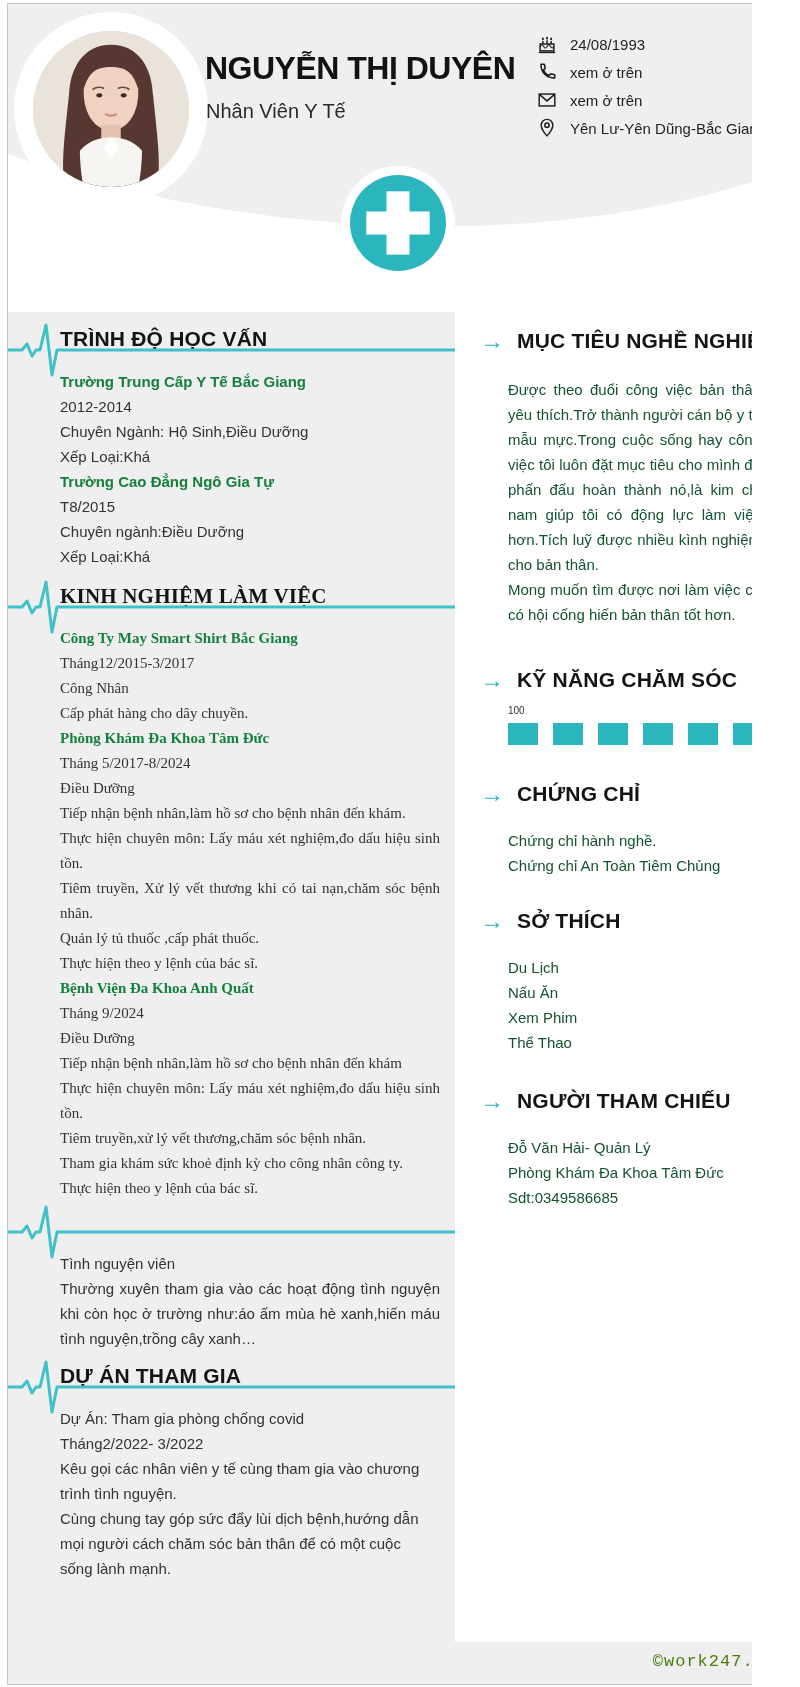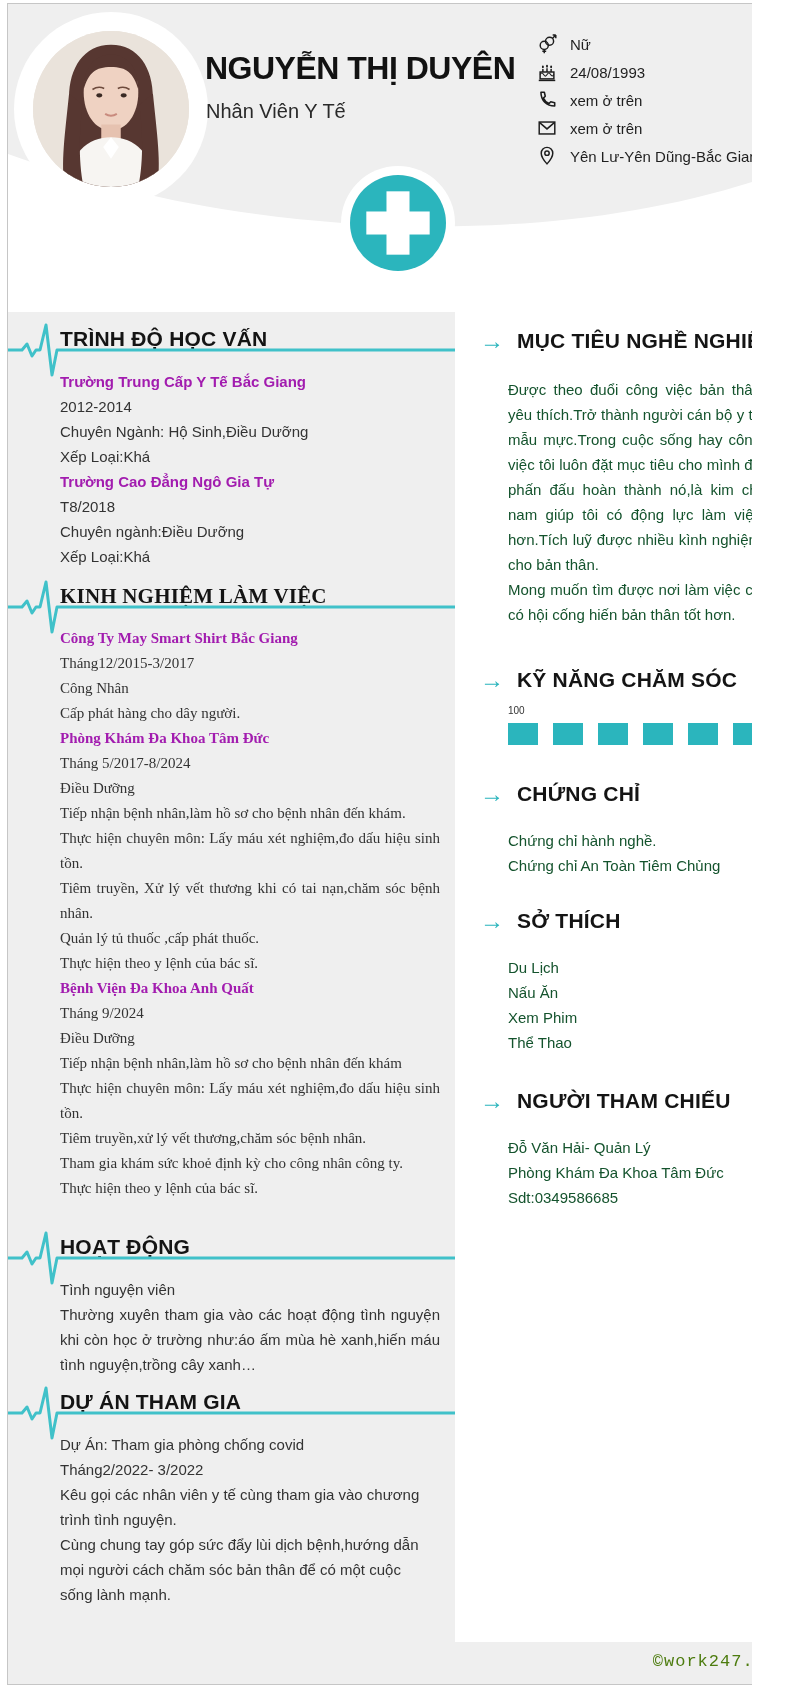--- a/index.html
+++ b/index.html
@@ -27,21 +27,21 @@
   .cross-badge svg{display:block;}
 
   
   .left-panel{position:absolute;left:8px;top:312px;width:447px;height:1372px;background:#efefef;
         box-sizing:border-box;padding-top:14px;z-index:1;}
   .lsec h2{margin:0 0 0 52px;font-size:21px;line-height:26px;font-weight:700;color:#141414;letter-spacing:.2px;}
   .ekg{display:block;margin-top:-30px;}
   .lbody{margin:-9px 0 0 52px;width:380px;font-size:15px;line-height:25px;color:#333;}
   .m-exp{margin-top:14px;font-family:Liberation Serif, serif;} .m-act{margin-top:33px;} .m-prj{margin-top:12px;}
   .line{min-height:25px;}
-  .line.bold{font-weight:700;color:#a21caf;}
+  .line.bold{font-weight:700;color:#15803d;}
   .line.para{text-align:justify;}
   .prj .lbody{width:372px;}
 
   .right-col{position:absolute;left:480px;top:312px;width:300px;z-index:1;}
   .rsec{margin-top:0;}
   .rheader{display:flex;align-items:flex-start;gap:13px;padding-top:16px;}
   .rheader .arrow{color:#2bb5bd;font-size:24px;font-weight:700;line-height:25px;}
   .rheader h2{margin:0;font-size:21px;line-height:26px;font-weight:700;color:#141414;letter-spacing:.2px;}
   .rbody{margin:21px 0 0 28px;width:253px;font-size:15px;line-height:25px;color:#14532d;}
   .mt-obj{margin-top:23px;}
@@ -86,31 +86,20 @@
     </div>
   </div>
 
   <div class="name">NGUYỄN THỊ DUYÊN</div>
   <div class="jobtitle">Nhân Viên Y Tế</div>
 
   <div class="contact">
     <div class="c-row">
       <span class="ic">
         <svg width="22" height="22" viewBox="0 0 24 24" fill="none" stroke="#1d1d1d" stroke-width="1.6">
-          <circle cx="9" cy="13.5" r="4.4"></circle>
-            <path d="M9,17.9 V22 M6.9,20 h4.2"></path>
-          <circle cx="14.8" cy="9" r="4.4"></circle>
-            <path d="M17.9,5.9 L21.6,2.2 M21.6,2.2 h-3.4 M21.6,2.2 v3.4"></path>
-        </svg>
-      </span>
-      <span class="txt">Nữ</span>
-    </div>
-    <div class="c-row">
-      <span class="ic">
-        <svg width="22" height="22" viewBox="0 0 24 24" fill="none" stroke="#1d1d1d" stroke-width="1.6">
           <rect x="4.5" y="12" width="15" height="7.5"></rect>
           <path d="M4.5,14.8 c1.3,-2.2 2.5,-2.2 3.8,0 c1.3,2.2 2.5,2.2 3.8,0 c1.3,-2.2 2.5,-2.2 3.8,0 c1.2,2 2.4,2 3.6,0" stroke-width="1.2"></path>
           <path d="M7.5,12 V8.6 M12,12 V8 M16.5,12 V8.6"></path>
           <path d="M7.5,6.8 v-1 M12,6.2 v-1 M16.5,6.8 v-1" stroke-width="2" stroke-linecap="round"></path>
           <path d="M3,21.2 h18"></path>
         </svg>
       </span>
       <span class="txt">24/08/1993</span>
     </div>
     <div class="c-row">
@@ -156,58 +145,57 @@
       <svg class="ekg" width="447" height="56" viewBox="0 0 447 56">
         <path d="M0 28 H14 L19 22 L24 34 L28 28 H32 L38 3 L44 53 L49 28 H447" fill="none" stroke="#40c1c9" stroke-width="3" stroke-linejoin="round" stroke-linecap="round"></path>
       </svg>
       <div class="lbody">
 
       <div class="line bold">Trường Trung Cấp Y Tế Bắc Giang</div>
           <div class="line">2012-2014</div>
           <div class="line">Chuyên Ngành: Hộ Sinh,Điều Dưỡng</div>
           <div class="line">Xếp Loại:Khá</div>
           <div class="line bold">Trường Cao Đẳng Ngô Gia Tự</div>
-          <div class="line">T8/2018</div>
+          <div class="line">T8/2015</div>
           <div class="line">Chuyên ngành:Điều Dưỡng</div>
           <div class="line">Xếp Loại:Khá</div>
         </div>
     </div>
 
     <div class="lsec m-exp">
       <h2>KINH NGHIỆM LÀM VIỆC</h2>
       <svg class="ekg" width="447" height="56" viewBox="0 0 447 56">
         <path d="M0 28 H14 L19 22 L24 34 L28 28 H32 L38 3 L44 53 L49 28 H447" fill="none" stroke="#40c1c9" stroke-width="3" stroke-linejoin="round" stroke-linecap="round"></path>
       </svg>
       <div class="lbody">
 
       <div class="line bold">Công Ty May Smart Shirt Bắc Giang</div>
           <div class="line">Tháng12/2015-3/2017</div>
           <div class="line">Công Nhân</div>
-          <div class="line">Cấp phát hàng cho dây người.</div>
+          <div class="line">Cấp phát hàng cho dây chuyền.</div>
           <div class="line bold">Phòng Khám Đa Khoa Tâm Đức</div>
           <div class="line">Tháng 5/2017-8/2024</div>
           <div class="line">Điều Dưỡng</div>
           <div class="line">Tiếp nhận bệnh nhân,làm hồ sơ cho bệnh nhân đến khám.</div>
           <div class="line para">Thực hiện chuyên môn: Lấy máu xét nghiệm,đo dấu hiệu sinh tồn.</div>
           <div class="line para">Tiêm truyền, Xử lý vết thương khi có tai nạn,chăm sóc bệnh nhân.</div>
           <div class="line">Quản lý tủ thuốc ,cấp phát thuốc.</div>
           <div class="line">Thực hiện theo y lệnh của bác sĩ.</div>
           <div class="line bold">Bệnh Viện Đa Khoa Anh Quất</div>
           <div class="line">Tháng 9/2024</div>
           <div class="line">Điều Dưỡng</div>
           <div class="line">Tiếp nhận bệnh nhân,làm hồ sơ cho bệnh nhân đến khám</div>
           <div class="line para">Thực hiện chuyên môn: Lấy máu xét nghiệm,đo dấu hiệu sinh tồn.</div>
           <div class="line">Tiêm truyền,xử lý vết thương,chăm sóc bệnh nhân.</div>
           <div class="line">Tham gia  khám sức khoẻ định kỳ cho công nhân công ty.</div>
           <div class="line">Thực hiện theo y lệnh của bác sĩ.</div>
         </div>
     </div>
 
     <div class="lsec m-act">
-      <h2>HOẠT ĐỘNG</h2>
       <svg class="ekg" width="447" height="56" viewBox="0 0 447 56">
         <path d="M0 28 H14 L19 22 L24 34 L28 28 H32 L38 3 L44 53 L49 28 H447" fill="none" stroke="#40c1c9" stroke-width="3" stroke-linejoin="round" stroke-linecap="round"></path>
       </svg>
       <div class="lbody">
 
       <div class="line">Tình nguyện viên</div>
           <div class="line para">Thường xuyên tham gia vào các hoạt động tình nguyện khi còn học ở trường như:áo ấm mùa hè xanh,hiến máu tình nguyện,trồng cây xanh…</div>
         </div>
     </div>
 

